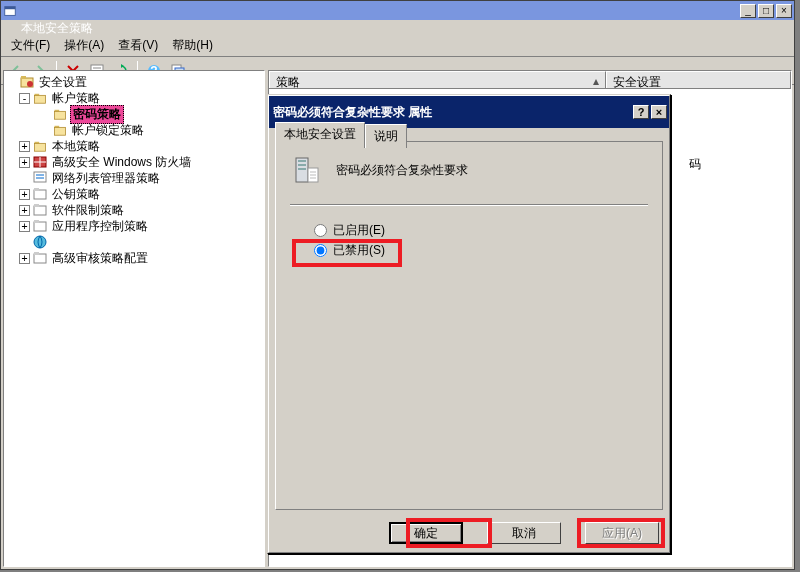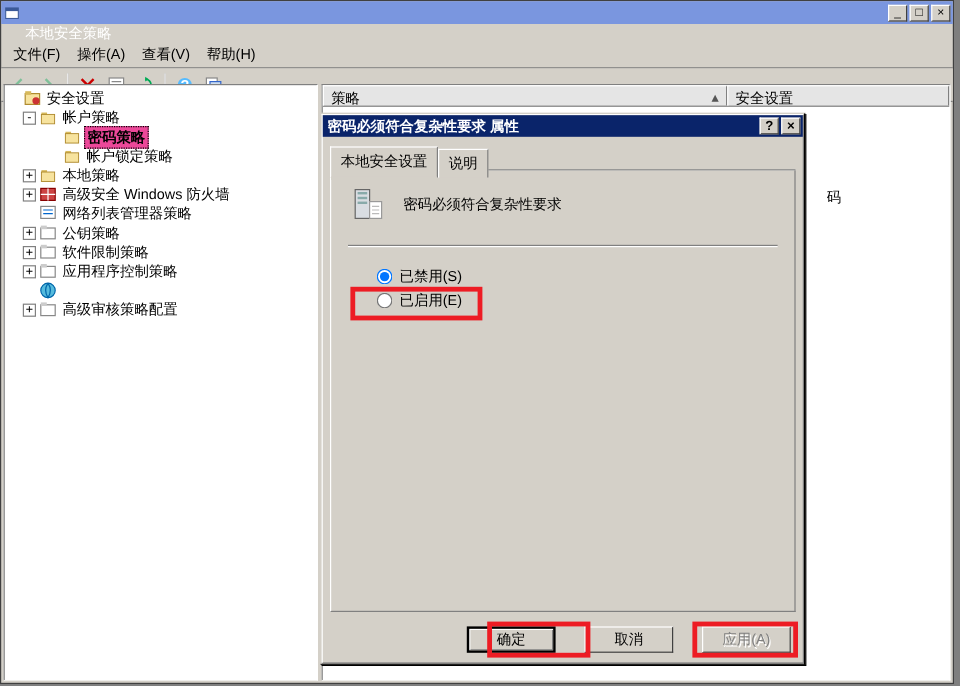--- a/index.html
+++ b/index.html
@@ -41,21 +41,21 @@
 .tree-row.selected .label { background:#ec4899; border:1px dotted #000;font-weight:bold; }
 .indent { display:inline-block; }
 
 
 .folder-y { width:14px; height:11px; }
 .folder-y rect.tab{fill:#d7b95b;} .folder-y rect.body{fill:#f7e39e; stroke:#b08b2f; stroke-width:1;}
 
 
 .dialog { position:absolute; left: 267px; top: 94px; width: 404px; height: 460px; background:#d4d0c8; border:1px solid #000; border-top-color:#d4d0c8; border-left-color:#d4d0c8; box-shadow: 1px 1px 0 #000;}
 .dialog .dlg-inner { border:1px solid #fff; border-right-color:#808080; border-bottom-color:#808080; height:100%; position:relative;}
-.dialog .dlg-title { height:18px; background:#0a246a; color:#fff; display:flex; align-items:center; padding:0 2px; }
+.dialog .dlg-title { height:32px; background:#0a246a; color:#fff; display:flex; align-items:center; padding:0 2px; }
 .dialog .dlg-title .dlg-t-text { flex:1; font-weight:bold; font-size:12px; padding-left:2px;}
 .dialog .dlg-title .dbtn { width:16px; height:14px; background:#d4d0c8; border:1px solid #fff; border-right-color:#404040; border-bottom-color:#404040; color:#000; font-size:11px; line-height:12px; text-align:center; font-weight:bold; margin-left:2px;}
 
 .tabs { position:absolute; left:6px; top:26px; right:6px; display:flex; }
 .tab { padding: 3px 8px; background:#d4d0c8; border:1px solid #808080; border-bottom:none; border-top-color:#fff; border-left-color:#fff; position:relative; z-index:2; }
 .tab.inactive { margin-top:2px; background:#d4d0c8; }
 .tab-underline { position:absolute; left:6px; right:6px; top:45px; height:1px; background:#fff; border-bottom:1px solid #808080; }
 .tab.active::after{content:""; position:absolute; left:0; right:0; bottom:-2px; height:3px; background:#d4d0c8;}
 
 .dlg-body { position:absolute; left:6px; top:46px; right:6px; bottom:42px; border:1px solid #fff; border-top:none; border-right-color:#808080; border-bottom-color:#808080; padding: 12px 14px;}
@@ -324,28 +324,28 @@
               <rect x="18" y="14" width="10" height="14" fill="#fff" stroke="#999"></rect>
               <line x1="20" y1="18" x2="26" y2="18" stroke="#bbb"></line>
               <line x1="20" y1="21" x2="26" y2="21" stroke="#bbb"></line>
               <line x1="20" y1="24" x2="26" y2="24" stroke="#bbb"></line>
             </svg>
         </span>
         <span>密码必须符合复杂性要求</span>
       </div>
       <div class="sep-line"></div>
       <div class="radio-group">
+        <label class="radio-row">
+          <input type="radio" name="st" style="">
+          <span>已启用(E)</span>
+        </label>
         <label class="radio-row" style="position:relative;">
           <input type="radio" name="st" checked="" style="">
           <span>已禁用(S)</span>
         </label>
-        <label class="radio-row">
-          <input type="radio" name="st" style="">
-          <span>已启用(E)</span>
-        </label>
       </div>
 
       <div class="hl-box" style="left:16px; top:97px; width:110px; height:28px;"></div>
     </div>
 
     <div class="dlg-buttons">
       <div class="btn default">确定</div>
       <div class="btn">取消</div>
       <div class="btn disabled">应用(A)</div>
     </div>

